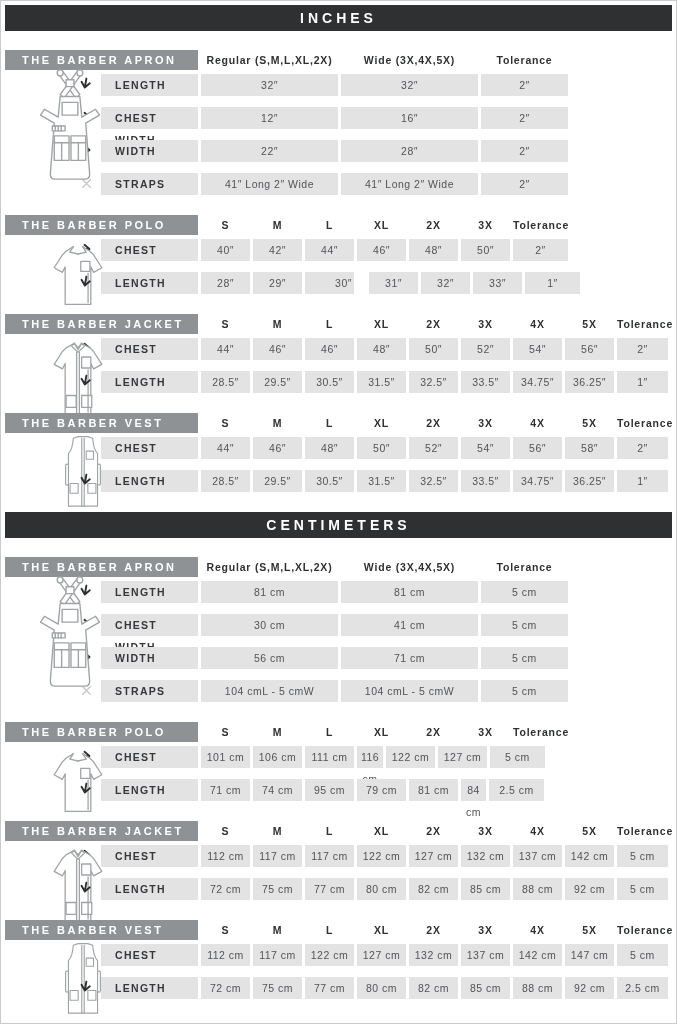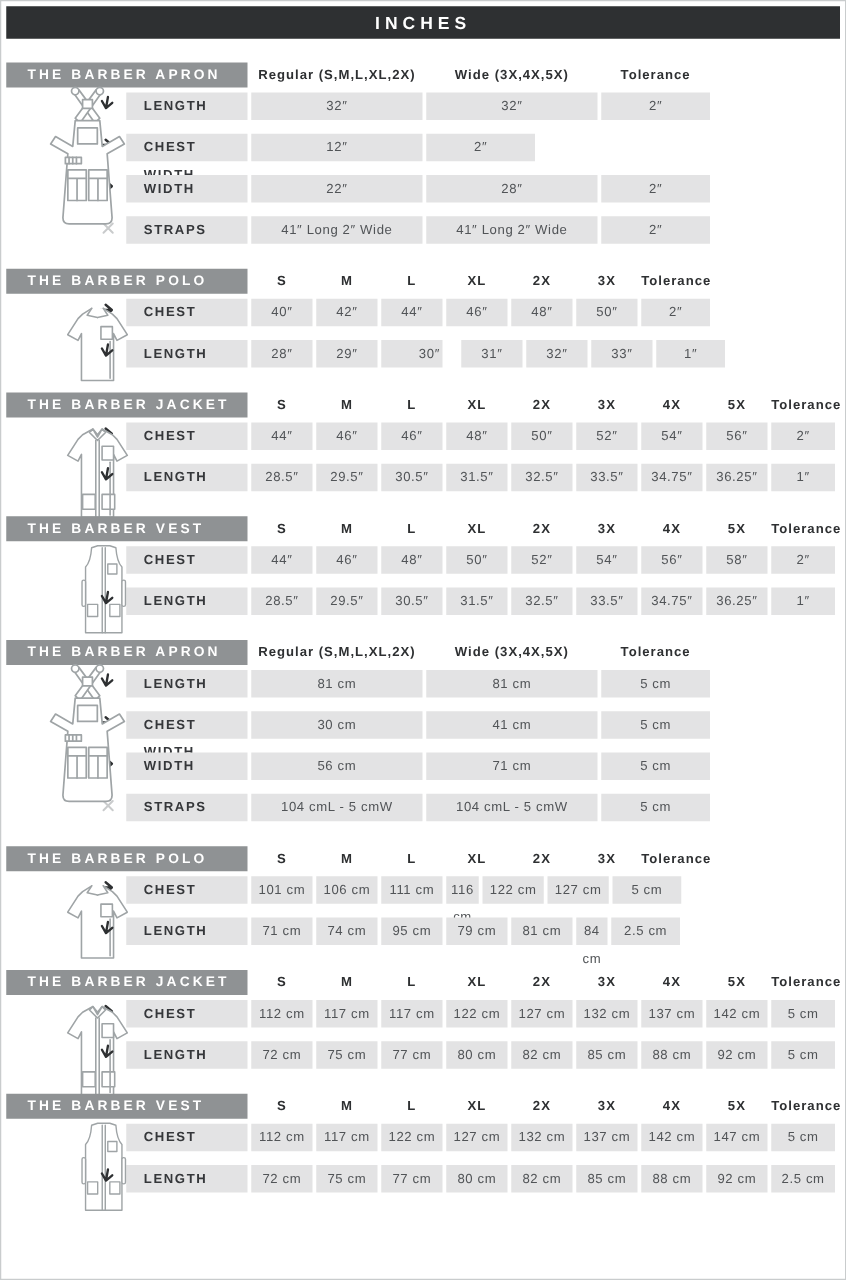--- a/index.html
+++ b/index.html
@@ -108,20 +108,21 @@
           <div class="cell" style="width: 87px;">2″</div>
         </div>
         <div class="row">
           <div class="arrowbox">
             <span><svg width="13" height="13" viewBox="0 0 13 13">
                 <path d="M1.5 7 H8.5 M5.5 2.8 L10.5 7 L5.5 11.2" fill="none" stroke="#2e3032" stroke-width="1.9" stroke-linecap="round" stroke-linejoin="round"></path>
               </svg></span>
           </div>
           <div class="cell label">CHEST WIDTH</div>
           <div class="cell" style="width: 137px;">12″</div>
+          <div class="cell" style="width: 137px;">16″</div>
           <div class="cell" style="width: 87px;">2″</div>
         </div>
         <div class="row">
           <div class="arrowbox">
             <span><svg width="13" height="13" viewBox="0 0 13 13">
                 <path d="M1.5 7 H8.5 M5.5 2.8 L10.5 7 L5.5 11.2" fill="none" stroke="#2e3032" stroke-width="1.9" stroke-linecap="round" stroke-linejoin="round"></path>
               </svg></span>
           </div>
           <div class="cell label">WIDTH</div>
           <div class="cell" style="width: 137px;">22″</div>
@@ -301,20 +302,21 @@
           <div class="cell" style="width: 49px;">29.5″</div>
           <div class="cell" style="width: 49px;">30.5″</div>
           <div class="cell" style="width: 49px;">31.5″</div>
           <div class="cell" style="width: 49px;">32.5″</div>
           <div class="cell" style="width: 49px;">33.5″</div>
           <div class="cell" style="width: 49px;">34.75″</div>
           <div class="cell" style="width: 49px;">36.25″</div>
           <div class="cell" style="width: 51px;">1″</div>
         </div>
       </div>
+      <div class="unit-bar">CENTIMETERS</div>
       <div class="section">
         <div class="illus il-apron"><svg width="74" height="118" viewBox="0 0 74 120">
             <g fill="#ffffff" stroke="#9fa4a6" stroke-width="1.4" stroke-linejoin="round" stroke-linecap="round">
               <path d="M26 9 L30 6 L47 29 L43 33 Z"></path>
               <path d="M48 9 L44 6 L27 29 L31 33 Z"></path>
               <circle cx="27" cy="7" r="3"></circle>
               <circle cx="47" cy="7" r="3"></circle>
               <rect x="33" y="14" width="8" height="7"></rect>
               <path d="M27 31 L47 31 L49 52 L63 44 L67 50 L53 58 L57 110 Q57 115 52 115 L22 115 Q17 115 17 110 L21 58 L7 50 L11 44 L25 52 Z"></path>
               <rect x="29" y="37" width="16" height="13"></rect>

